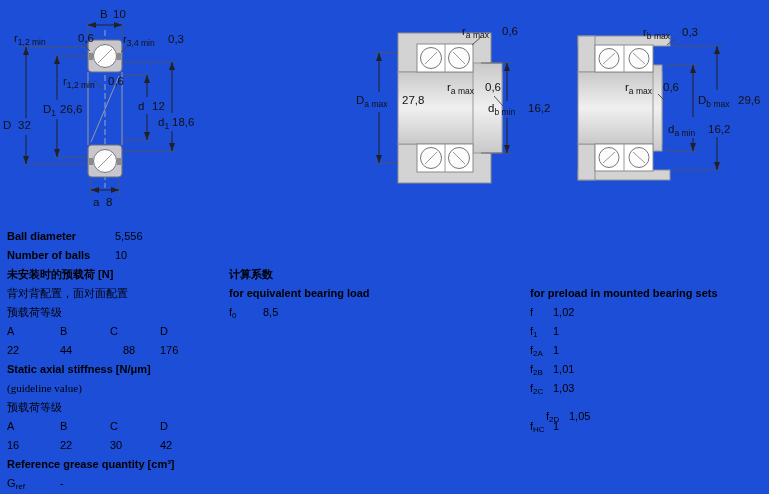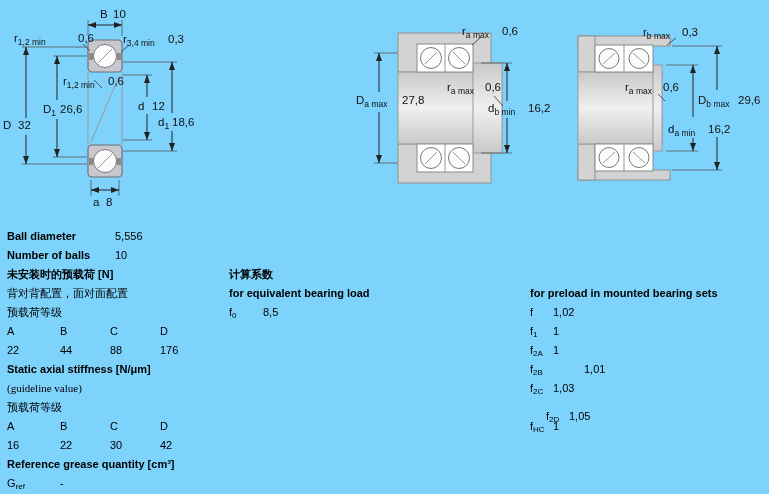--- a/index.html
+++ b/index.html
@@ -1,16 +1,16 @@
 <!DOCTYPE html>
 <html><head>
 <meta charset="utf-8">
 <style>
   html,body{margin:0;padding:0;background:#ffffff;}
-  #page{position:relative;width:769px;height:494px;background:#7dd3fc;overflow:hidden;
+  #page{position:relative;width:769px;height:494px;background:#1d4ed8;overflow:hidden;
         font-family:"Liberation Sans","DejaVu Sans",sans-serif;color:#000;}
   svg text{font-family:"Liberation Sans","DejaVu Sans",sans-serif;font-size:11.5px;fill:#111;}
   svg .sub{font-size:8.5px;}
   .dim{stroke:#222;stroke-width:1;fill:none;}
   .ext{stroke:#555;stroke-width:0.8;fill:none;}
   .lead{stroke:#444;stroke-width:0.9;fill:none;}
   .part{fill:#d3d3d3;stroke:#909090;stroke-width:1;}
   .shaft{fill:url(#shaftgrad);stroke:#9a9a9a;stroke-width:1;}
   .blk{fill:#c7c7cd;stroke:#6f6f78;stroke-width:1.2;}
   .bbox{fill:#ffffff;stroke:#8a8a8a;stroke-width:1;}
@@ -233,21 +233,21 @@
 <div class="trow" style="left:7px;top:306px;">预载荷等级</div>
 <div class="trow" style="left:7px;top:325px;width:220px;">
   <span class="at" style="left:0px;">A</span>
   <span class="at" style="left:53px;">B</span>
   <span class="at" style="left:103px;">C</span>
   <span class="at" style="left:153px;">D</span>
 </div>
 <div class="trow" style="left:7px;top:344px;width:220px;">
   <span class="at" style="left:0px;">22</span>
   <span class="at" style="left:53px;">44</span>
-  <span class="at" style="left:103px;text-align:right;">88</span>
+  <span class="at" style="left:116px;text-align:right;">88</span>
   <span class="at" style="left:153px;">176</span>
 </div>
 <div class="trow b" style="left:7px;top:363px;text-align:right;">Static axial stiffness [N/μm]</div>
 <div class="trow" style="left:7px;top:382px;font-family:Liberation Serif, serif;">(guideline value)</div>
 <div class="trow" style="left:7px;top:401px;">预载荷等级</div>
 <div class="trow" style="left:7px;top:420px;width:220px;">
   <span class="at" style="left:0px;">A</span>
   <span class="at" style="left:53px;">B</span>
   <span class="at" style="left:103px;">C</span>
   <span class="at" style="left:153px;">D</span>
@@ -279,21 +279,21 @@
 <div class="trow" style="left:530px;top:325px;width:120px;">
   <span><span>f</span><sub>1</sub></span>
   <span class="at" style="left:23px;">1</span>
 </div>
 <div class="trow" style="left:530px;top:344px;width:120px;">
   <span><span>f</span><sub>2A</sub></span>
   <span class="at" style="left:23px;">1</span>
 </div>
 <div class="trow" style="left:530px;top:363px;width:120px;">
   <span><span>f</span><sub>2B</sub></span>
-  <span class="at" style="left:23px;margin-left:31px;">1,01</span>
+  <span class="at" style="left:23px;">1,01</span>
 </div>
 <div class="trow" style="left:530px;top:382px;width:120px;">
   <span><span>f</span><sub>2C</sub></span>
   <span class="at" style="left:23px;">1,03</span>
 </div>
 <div class="trow" style="left:546px;top:401px;width:120px;margin-top:9px;">
   <span><span>f</span><sub>2D</sub></span>
   <span class="at" style="left:23px;">1,05</span>
 </div>
 <div class="trow" style="left:530px;top:420px;width:120px;">

